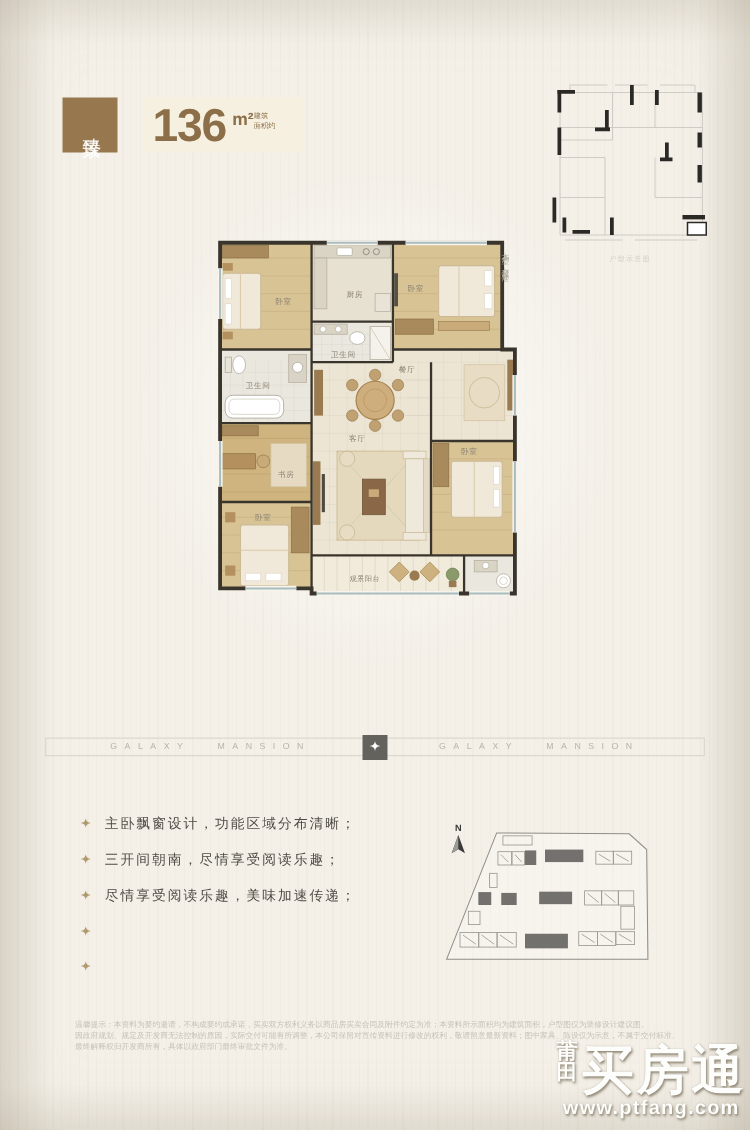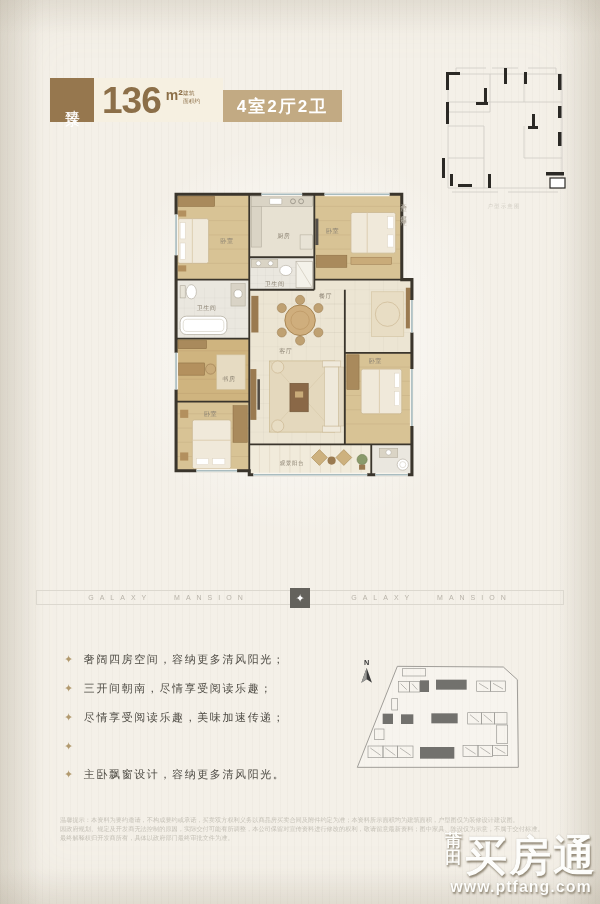--- a/index.html
+++ b/index.html
@@ -9,21 +9,21 @@
     background-color:#f4f0e8;
     background-image:
       repeating-linear-gradient(90deg, rgba(120,110,90,0.035) 0 1px, rgba(255,255,255,0) 1px 7px),
       linear-gradient(90deg, rgba(150,140,118,0.22), rgba(150,140,118,0) 42px, rgba(150,140,118,0) 558px, rgba(150,140,118,0.22)),
       linear-gradient(180deg, rgba(150,140,118,0.12), rgba(150,140,118,0) 34px, rgba(150,140,118,0) 868px, rgba(150,140,118,0.14));
     box-shadow:inset 0 0 60px rgba(160,148,125,0.18);
   }
   .halo{position:absolute;left:110px;top:140px;width:380px;height:390px;
     background:radial-gradient(ellipse at center, rgba(255,255,255,0.85), rgba(255,255,255,0) 72%);}
   
-  .badge-row{position:absolute;left:50px;top:78px;display:flex;align-items:flex-end;}
+  .badge-row{position:absolute;left:50px;top:78px;display:flex;align-items:center;gap:20px;}
   .badge-sq{width:44px;height:44px;background:#96774e;color:#fff;display:flex;flex-direction:column;
     align-items:center;justify-content:center;font-size:15px;line-height:1.25;letter-spacing:1px;}
   .area-box{height:44px;background:#f6f0e1;display:flex;align-items:center;padding:0 10px 0 8px;}
   .area-num{font-size:37px;font-weight:bold;color:#8c6f48;letter-spacing:-1px;line-height:1;}
   .area-side{display:flex;flex-direction:row;margin-left:5px;margin-top:2px;}
   .area-unit{font-size:14px;font-weight:bold;color:#8c6f48;line-height:1;}
   .area-note{font-size:10px;transform:scale(0.58);transform-origin:left top;color:#8c6f48;
     line-height:1.25;margin-top:2px;white-space:nowrap;}
   .layout-box{height:32px;margin-top:6px;background:#c2aa83;color:#fff;font-size:17px;
     letter-spacing:2px;display:flex;align-items:center;padding:0 14px;font-weight:bold;}
@@ -79,21 +79,20 @@
     <div class="area-box">
       <span class="area-num">136</span>
       <span class="area-side">
         <span class="area-unit">m²</span>
         <span class="area-note">
           <span>建筑</span><br>
           <span>面积约</span>
         </span>
       </span>
     </div>
-    <div class="layout-box">4室2厅2卫</div>
   </div>
 
   <div class="mini-plan">
     <svg width="152" height="134" viewBox="0 0 152 134">
       <g stroke="#cfccc5" stroke-width="0.8" fill="none">
         <path d="M20,12 H134 V126 H20 Z"></path>
         <path d="M20,40 H62 M62,12 V50 M20,50 H62 M96,12 V40 M62,40 H96 M96,40 H134"></path>
         <path d="M20,96 H56 M56,64 V126 M96,64 V96 M96,96 H134 M20,64 H56"></path>
         <path d="M28,6 H58 M64,6 H90 M100,6 H128 M28,6 V12 M128,6 V12"></path>
         <path d="M24,130 H70 M80,130 H130"></path>
@@ -302,36 +301,35 @@
 
   <div class="band">
     <span class="band-half">GALAXY MANSION</span>
     <span class="band-half">GALAXY MANSION</span>
     <span class="band-diamond">✦</span>
   </div>
 
   <div class="features">
     <div class="feature-item">
       <span class="feature-bullet">✦</span>
-      <span>奢阔四房空间，容纳更多清风阳光；</span>
+      <span>主卧飘窗设计，功能区域分布清晰；</span>
     </div>
     <div class="feature-item">
       <span class="feature-bullet">✦</span>
       <span>三开间朝南，尽情享受阅读乐趣；</span>
     </div>
     <div class="feature-item">
       <span class="feature-bullet">✦</span>
       <span>尽情享受阅读乐趣，美味加速传递；</span>
     </div>
     <div class="feature-item">
       <span class="feature-bullet">✦</span>
     </div>
     <div class="feature-item">
       <span class="feature-bullet">✦</span>
-      <span>主卧飘窗设计，容纳更多清风阳光。</span>
     </div>
   </div>
 
   <div class="site-plan">
     <svg width="240" height="140" viewBox="0 0 720 420">
       <polygon points="160,55 478,57 520,95 523,358 40,358" fill="rgba(255,255,255,0.25)" stroke="#8f8d88" stroke-width="2.5"></polygon>
       <g>
         <text x="68" y="50" font-size="22" fill="#3a3a3a" text-anchor="middle" font-weight="bold">N</text>
         <polygon points="68,60 52,104 68,94 84,104" fill="#3a3a3a"></polygon>
         <polygon points="68,60 68,94 52,104" fill="#9a9a96"></polygon>

